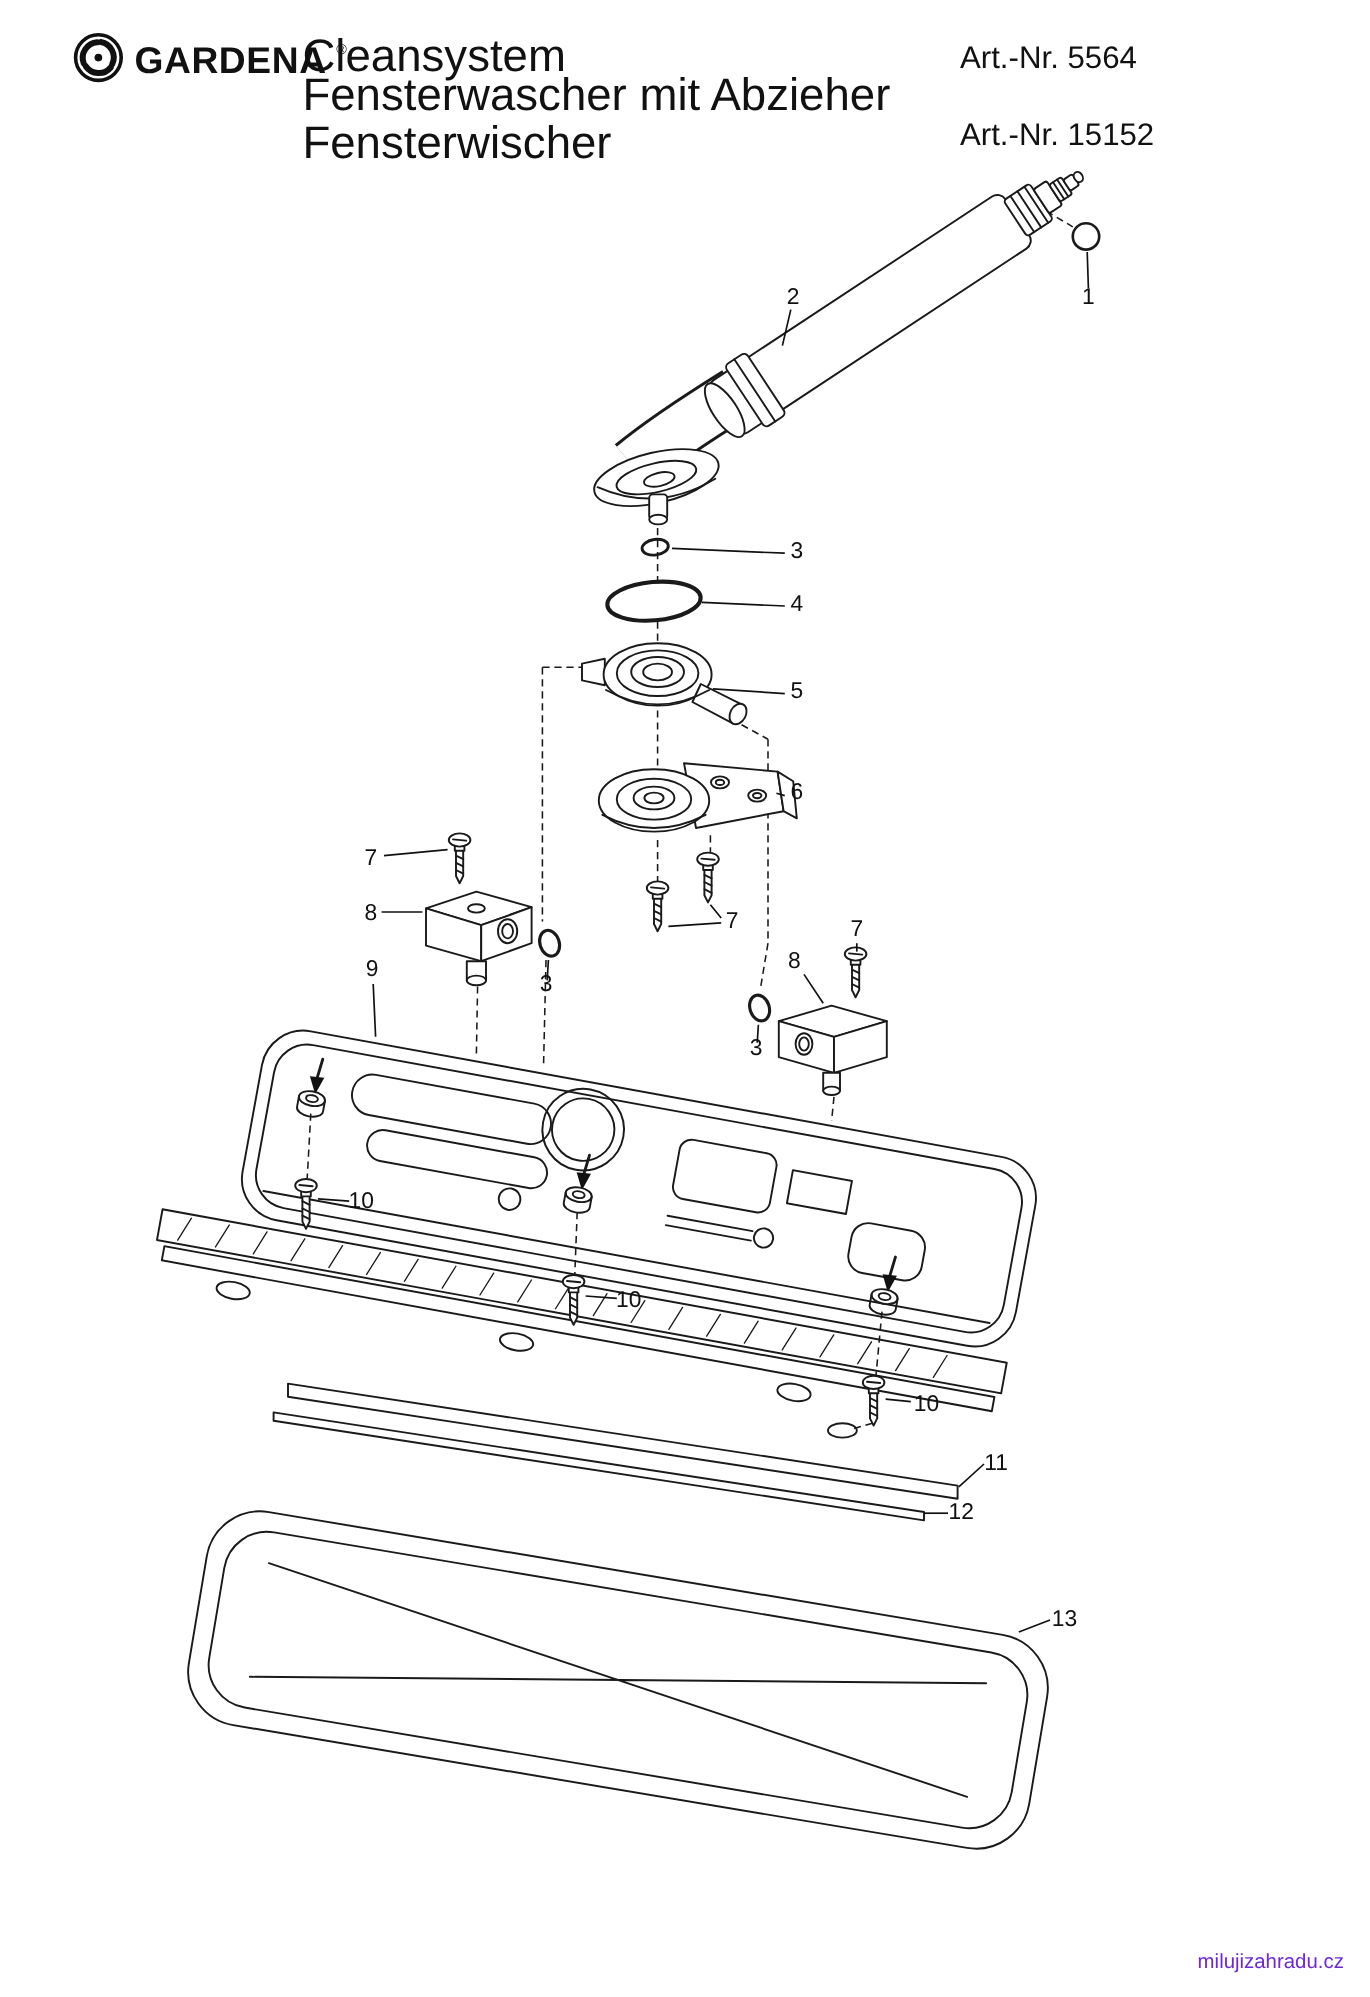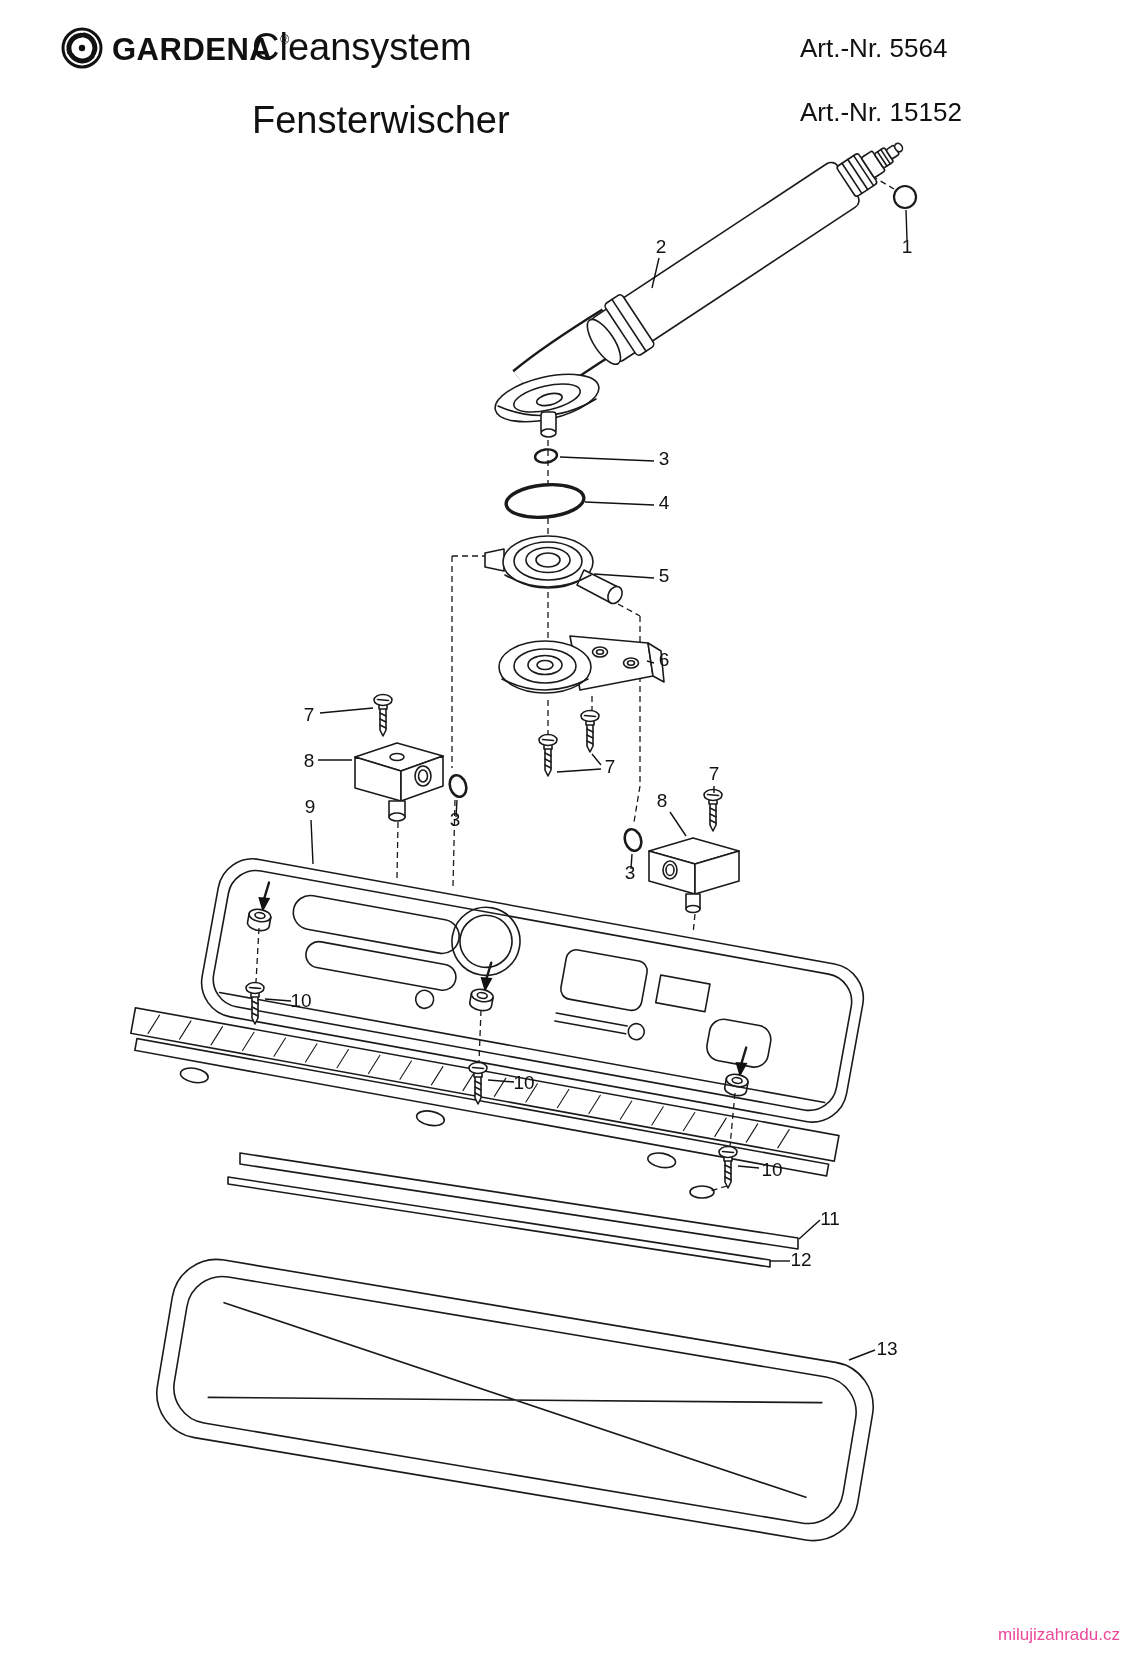--- a/index.html
+++ b/index.html
@@ -4,21 +4,21 @@
 <style>
   html,body{margin:0;padding:0;background:#fff}
   .page{position:relative;width:1142px;height:1664px;background:#fff;overflow:hidden;
         font-family:"Liberation Sans",sans-serif;color:#111}
   .abs{position:absolute}
   .brand-row{left:60px;top:26px;display:flex;align-items:center;gap:8px}
   .brand{font-weight:bold;font-size:31px;letter-spacing:.5px}
   .regmark{font-size:12px;vertical-align:top;position:relative;top:-10px}
   .prod{font-size:38px;line-height:33px}
   .art{font-size:26px}
-  .watermark{left:998px;top:1625px;font-size:17px;color:#ec4899}
+  .watermark{left:998px;top:1625px;font-size:17px;color:#6d28d9}
   svg.diagram{position:absolute;left:0;top:0}
   .ln{fill:none;stroke:#1a1a1a;stroke-width:1.6;stroke-linejoin:round;stroke-linecap:round}
   .wh{fill:#fff;stroke:#1a1a1a;stroke-width:1.6;stroke-linejoin:round}
   .fb{fill:#111;stroke:none}
   .dash{fill:none;stroke:#1a1a1a;stroke-width:1.3;stroke-dasharray:6 4}
   .leader{fill:none;stroke:#111;stroke-width:1.4}
   .lbl{font-family:"Liberation Sans",sans-serif;font-size:19px;fill:#111;text-anchor:middle}
 </style>
 </head>
 <body>
@@ -34,20 +34,21 @@
           <path d="M 2,-13 A 13 13 0 0 1 11.5,5.5" transform="rotate(120)"></path>
           <path d="M 2,-13 A 13 13 0 0 1 11.5,5.5" transform="rotate(240)"></path>
         </g>
         <circle cx="0" cy="0" r="3.2" fill="#111"></circle>
       </svg>
     </span>
     <span class="brand">GARDENA</span>
     <span class="regmark">®</span>
   </div>
   <div class="abs prod" style="left:252px;top:31px">Cleansystem</div>
+  <div class="abs prod" style="left:252px;top:64px">Fensterwascher mit Abzieher</div>
   <div class="abs prod" style="left:252px;top:104px">Fensterwischer</div>
   <div class="abs art" style="left:800px;top:33px">Art.-Nr. 5564</div>
   <div class="abs art" style="left:800px;top:97px">Art.-Nr. 15152</div>
 
   <svg class="diagram" width="1142" height="1664" viewBox="0 0 1142 1664">
 
     <defs>
       <g id="screw">
         <path class="wh" d="M-3,8 L-3,30 L0,36 L3,30 L3,8 Z"></path>
         <path class="ln" d="M-3,13 L3,16 M-3,19 L3,22 M-3,25 L3,28"></path>

